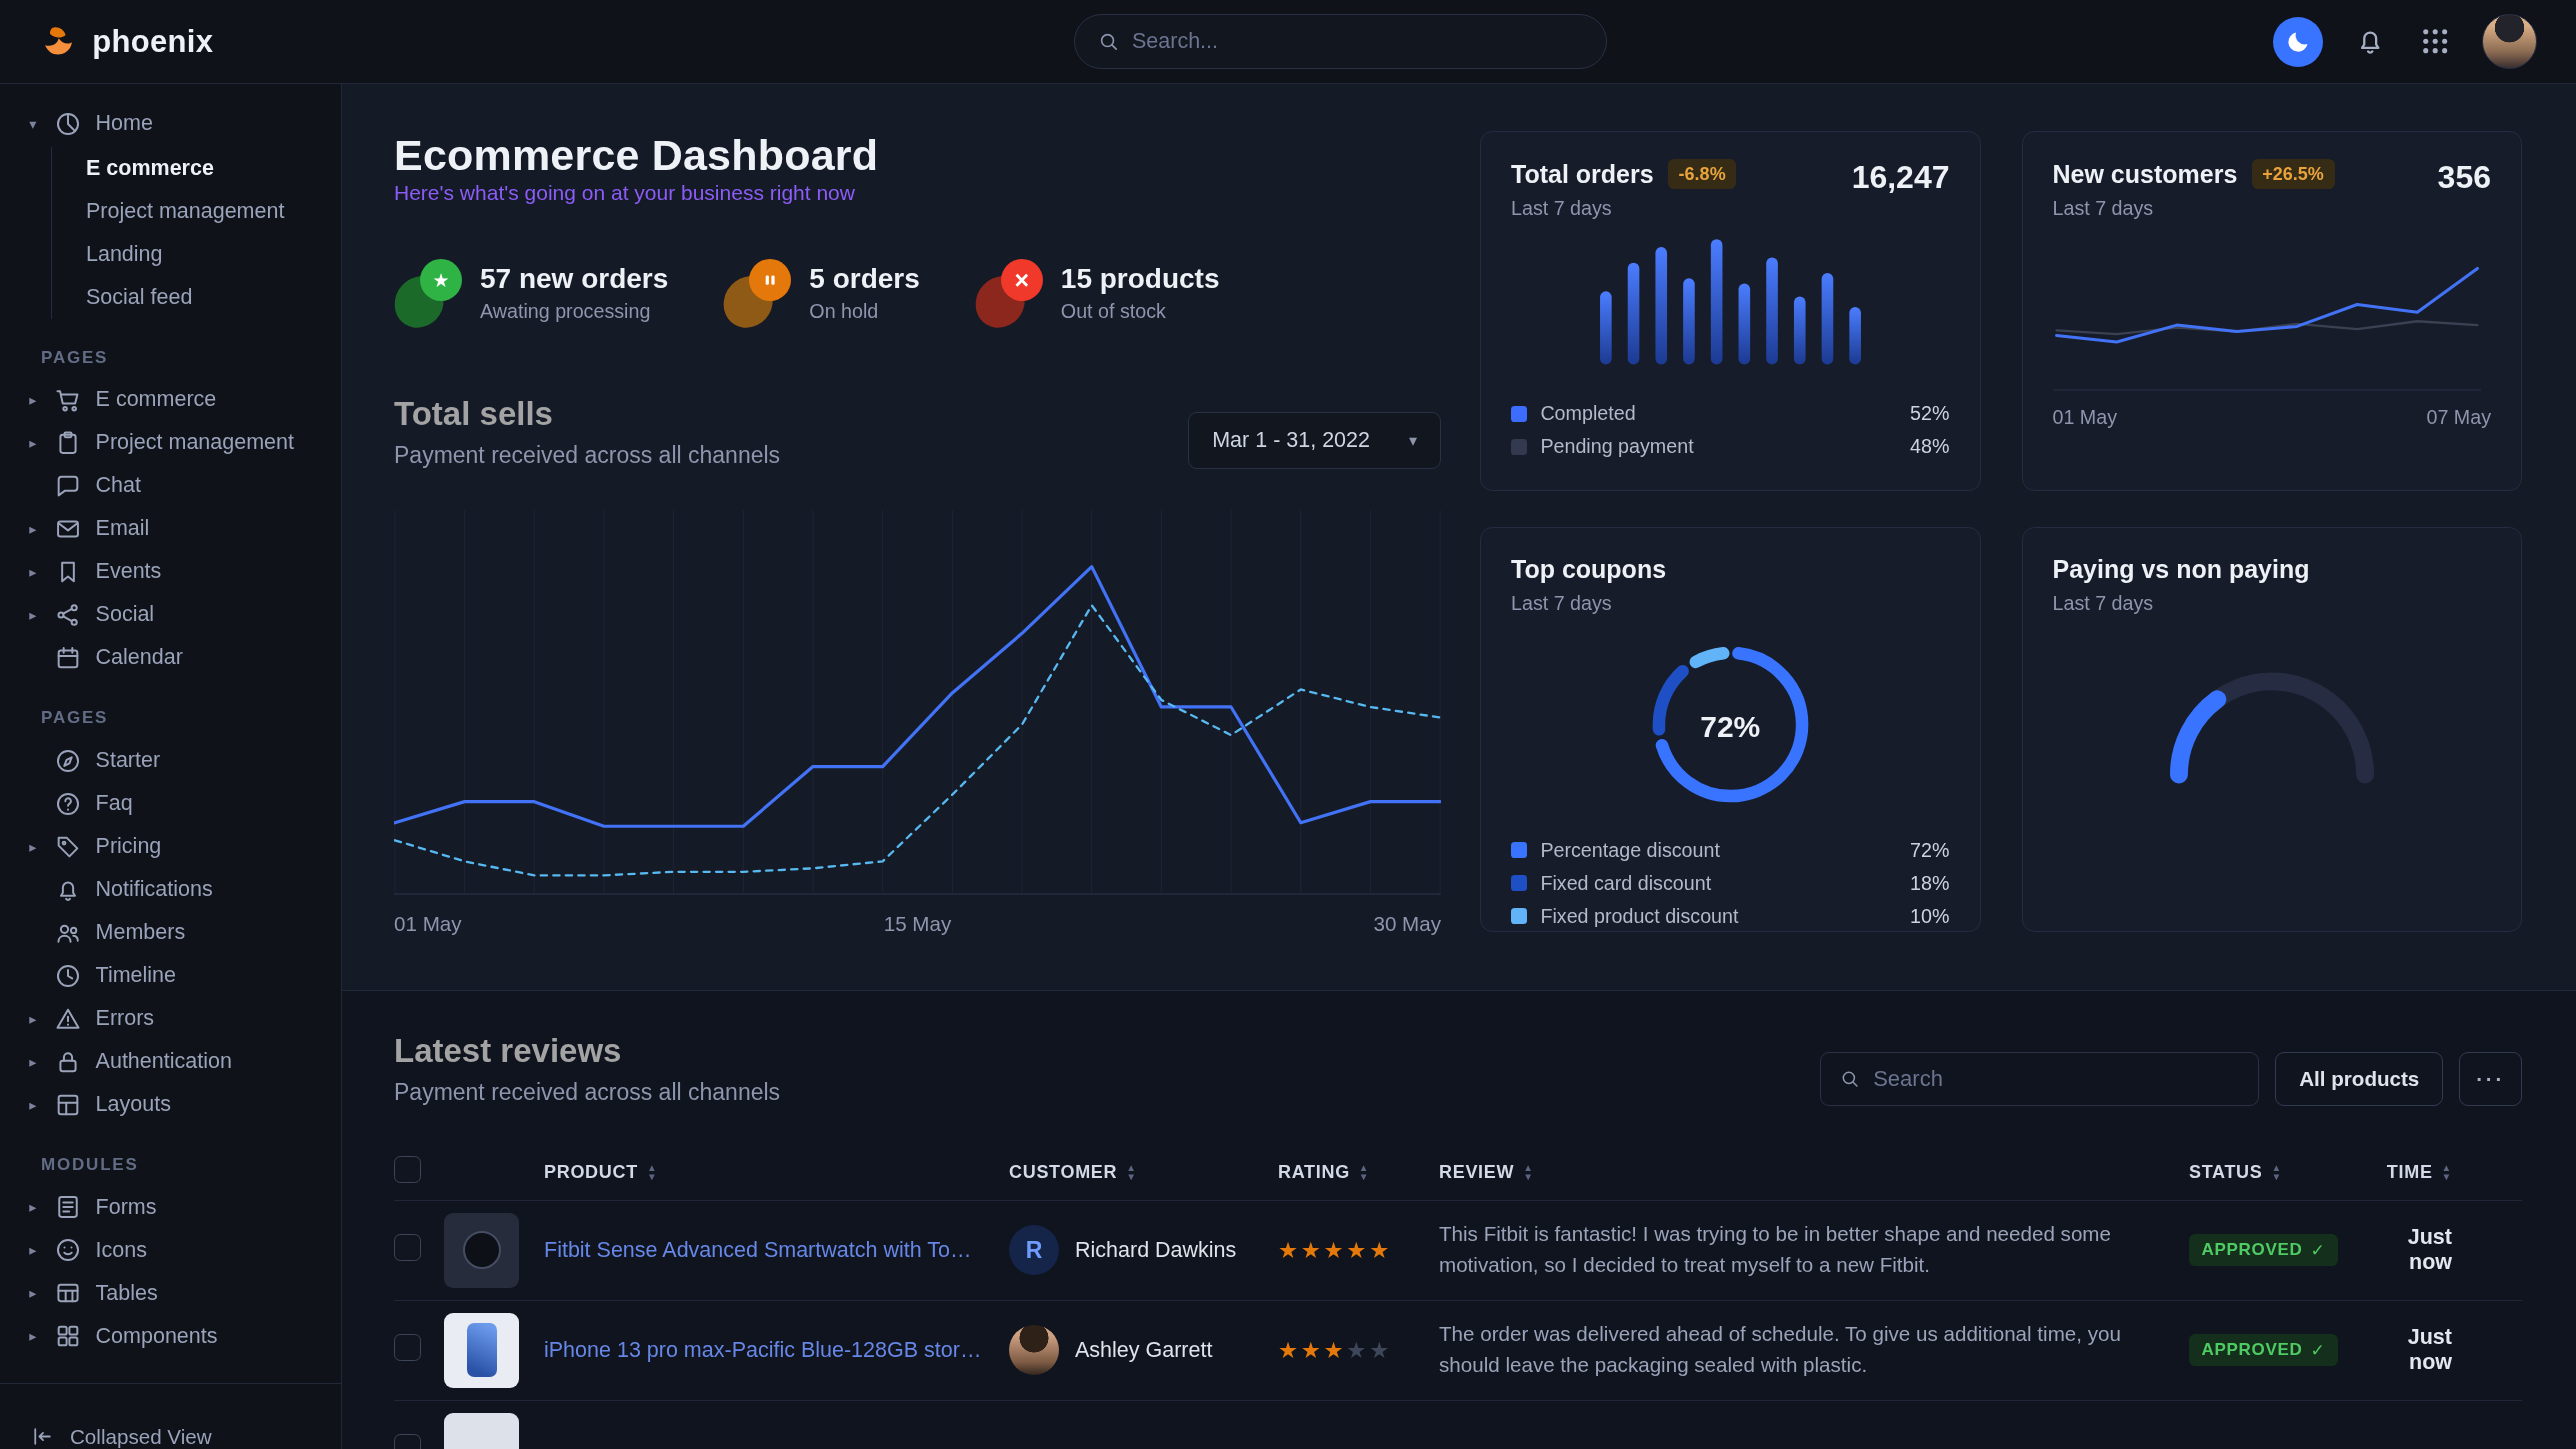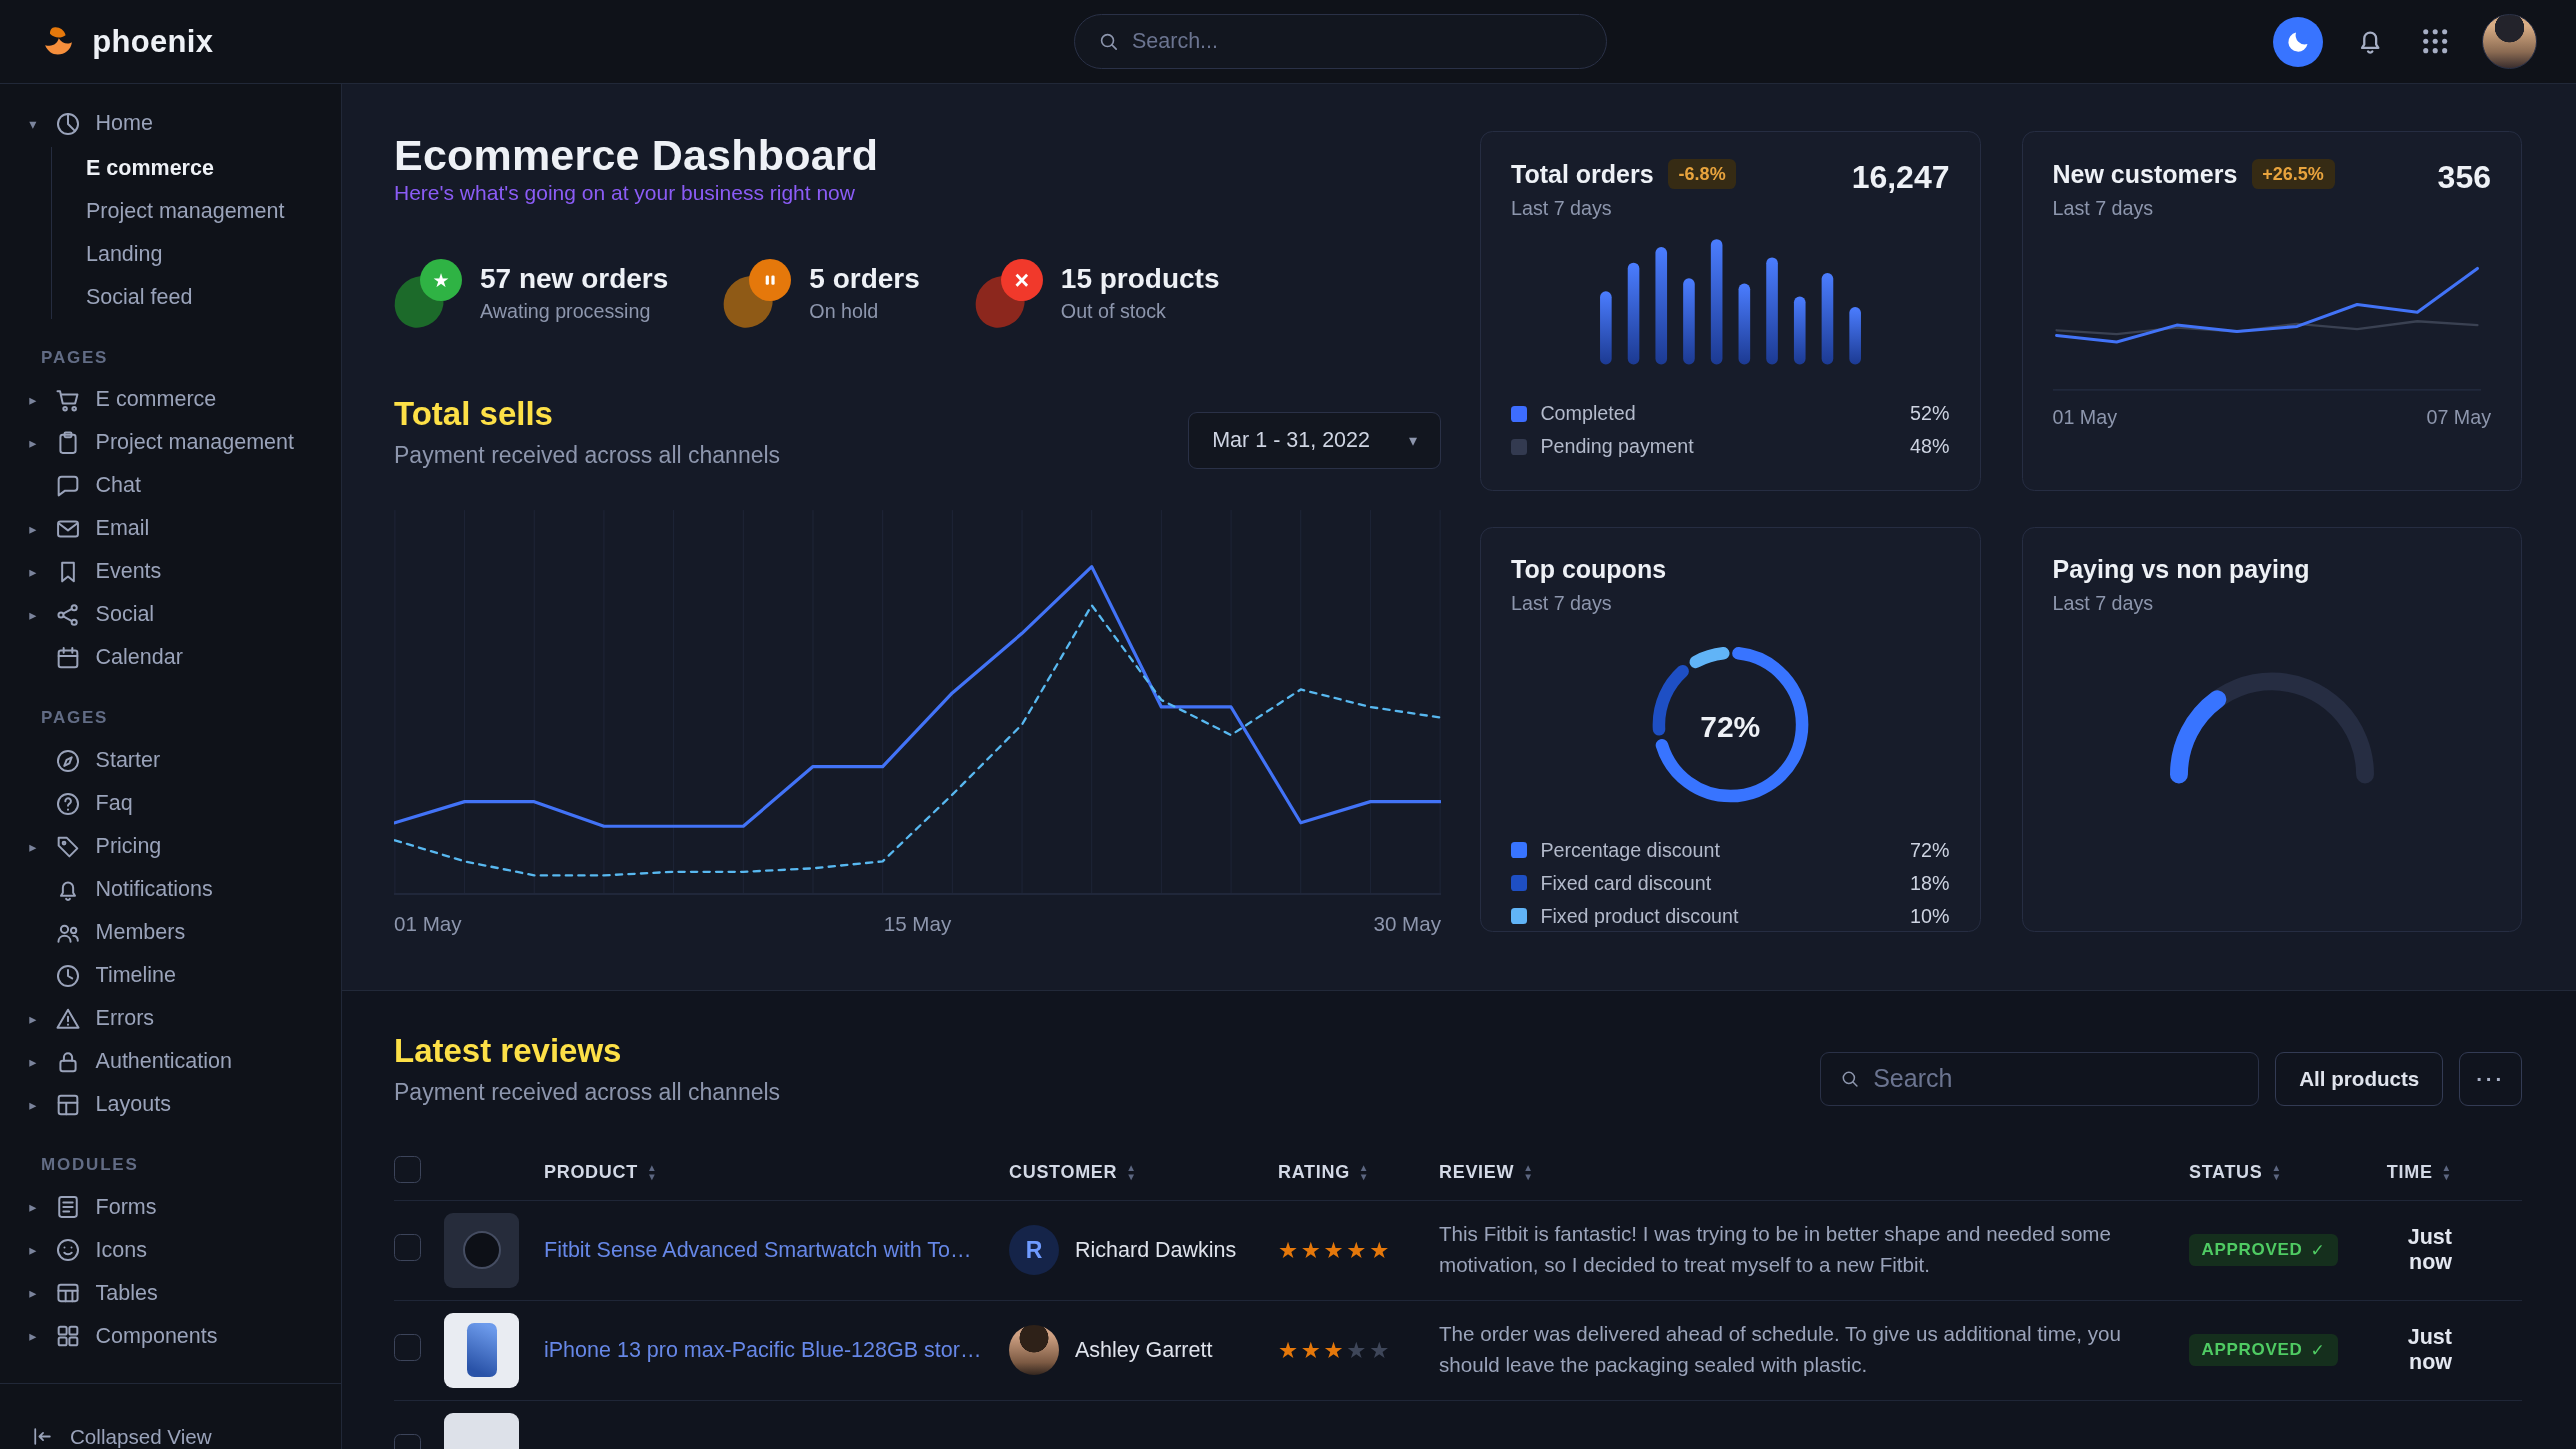--- a/index.html
+++ b/index.html
@@ -46,21 +46,21 @@
   h1{font-size:43px;font-weight:700;color:#eef1f6;letter-spacing:0.2px}
   .subtitle{font-size:21px;color:#8b5cf6;margin-top:1px}
   .stats{display:flex;gap:55px;margin-top:54px;align-items:center}
   .stat{display:flex;align-items:center;gap:18px}
   .stat-ic{position:relative;width:68px;height:68px;flex:none}
   .stat-ic .blob{position:absolute;left:0;bottom:0;width:50px;height:50px;border-radius:58% 42% 55% 45%;transform:rotate(-14deg)}
   .stat-ic .circ{position:absolute;right:0;top:0;width:42px;height:42px;border-radius:50%;display:flex;align-items:center;justify-content:center;color:#fff;font-size:19.7px;font-weight:700}
   .stat-value{font-size:28px;font-weight:700;color:#eef1f6}
   .stat-label{font-size:19.7px;color:#8d96ad;margin-top:4.5px}
   .sells-head{display:flex;align-items:flex-end;justify-content:space-between;margin-top:68px}
-  h2{font-size:33px;font-weight:700;color:#fde047}
+  h2{font-size:33px;font-weight:700;color:#a3a3a3}
   .sells-sub{font-size:23px;color:#8d96ad;margin-top:9px}
   .date-select{display:flex;align-items:center;gap:39px;height:57px;padding:0 23px;background:#12161f;border:0.9px solid #2a3147;border-radius:9px;color:#cfd5e3;font-size:21.5px}
   .date-select .chev{color:#8d96ad;font-size:16px}
   .bigchart{margin-top:41px}
   .xlabels{display:flex;justify-content:space-between;color:#8d96ad;font-size:20.6px;margin-top:10.7px}
 
   
   .cards{flex:1;display:grid;grid-template-columns:1fr 1fr;grid-template-rows:360px 405px;gap:36px 41px}
   .card{background:#171c2a;border:0.9px solid #262d42;border-radius:12.5px;padding:27px 30px;display:flex;flex-direction:column;min-width:0}
   .card-head{display:flex;justify-content:space-between;align-items:flex-start}
@@ -80,21 +80,21 @@
   .donut-wrap{position:relative;width:179px;margin:19.7px auto 14.3px}
   .donut-center{position:absolute;inset:0;display:flex;align-items:center;justify-content:center;font-size:30px;font-weight:700;color:#eef1f6}
   .gauge-wrap{margin:36px auto 19.7px;width:242px}
 
   
   .reviews{background:#10141e;padding:41px 54px 0 52px;min-height:465px}
   .reviews-head{display:flex;align-items:flex-end;justify-content:space-between}
   .reviews-tools{display:flex;align-items:center;gap:16px}
   .rsearch{width:439px;height:54px;border:0.9px solid #2a3147;border-radius:9px;background:#10141e;display:flex;align-items:center;gap:12.5px;padding:0 18px}
   .rsearch .icon{width:21.5px;height:21.5px;color:#8d96ad;flex:none}
-  .rsearch input{flex:1;background:transparent;border:0;outline:0;color:#cfd5e3;font-size:25px}
+  .rsearch input{flex:1;background:transparent;border:0;outline:0;color:#cfd5e3;font-size:22px}
   .rsearch input::placeholder{color:#6b7490}
   .btn{height:54px;padding:0 23px;border:0.9px solid #333b54;border-radius:9px;background:transparent;color:#dfe3ec;font-size:20.6px;font-weight:600}
   .btn-more{padding:0 16px;letter-spacing:2.7px;font-weight:700;color:#aab2c8}
   .rtable{margin-top:39px}
   .trow{display:grid;grid-template-columns:50px 100px 465px 269px 161px 750px 190px 143px;align-items:center}
   .thead{height:55px;font-size:18px;font-weight:700;color:#d3d9e6;letter-spacing:0.7px}
   .th{display:flex;align-items:center}
   .th-right{justify-content:flex-end;padding-right:70px}
   .sort{display:inline-flex;flex-direction:column;font-size:9.8px;line-height:9px;color:#5c6680;margin-left:9px}
   .brow{height:100px;border-top:0.9px solid #1f2637}

